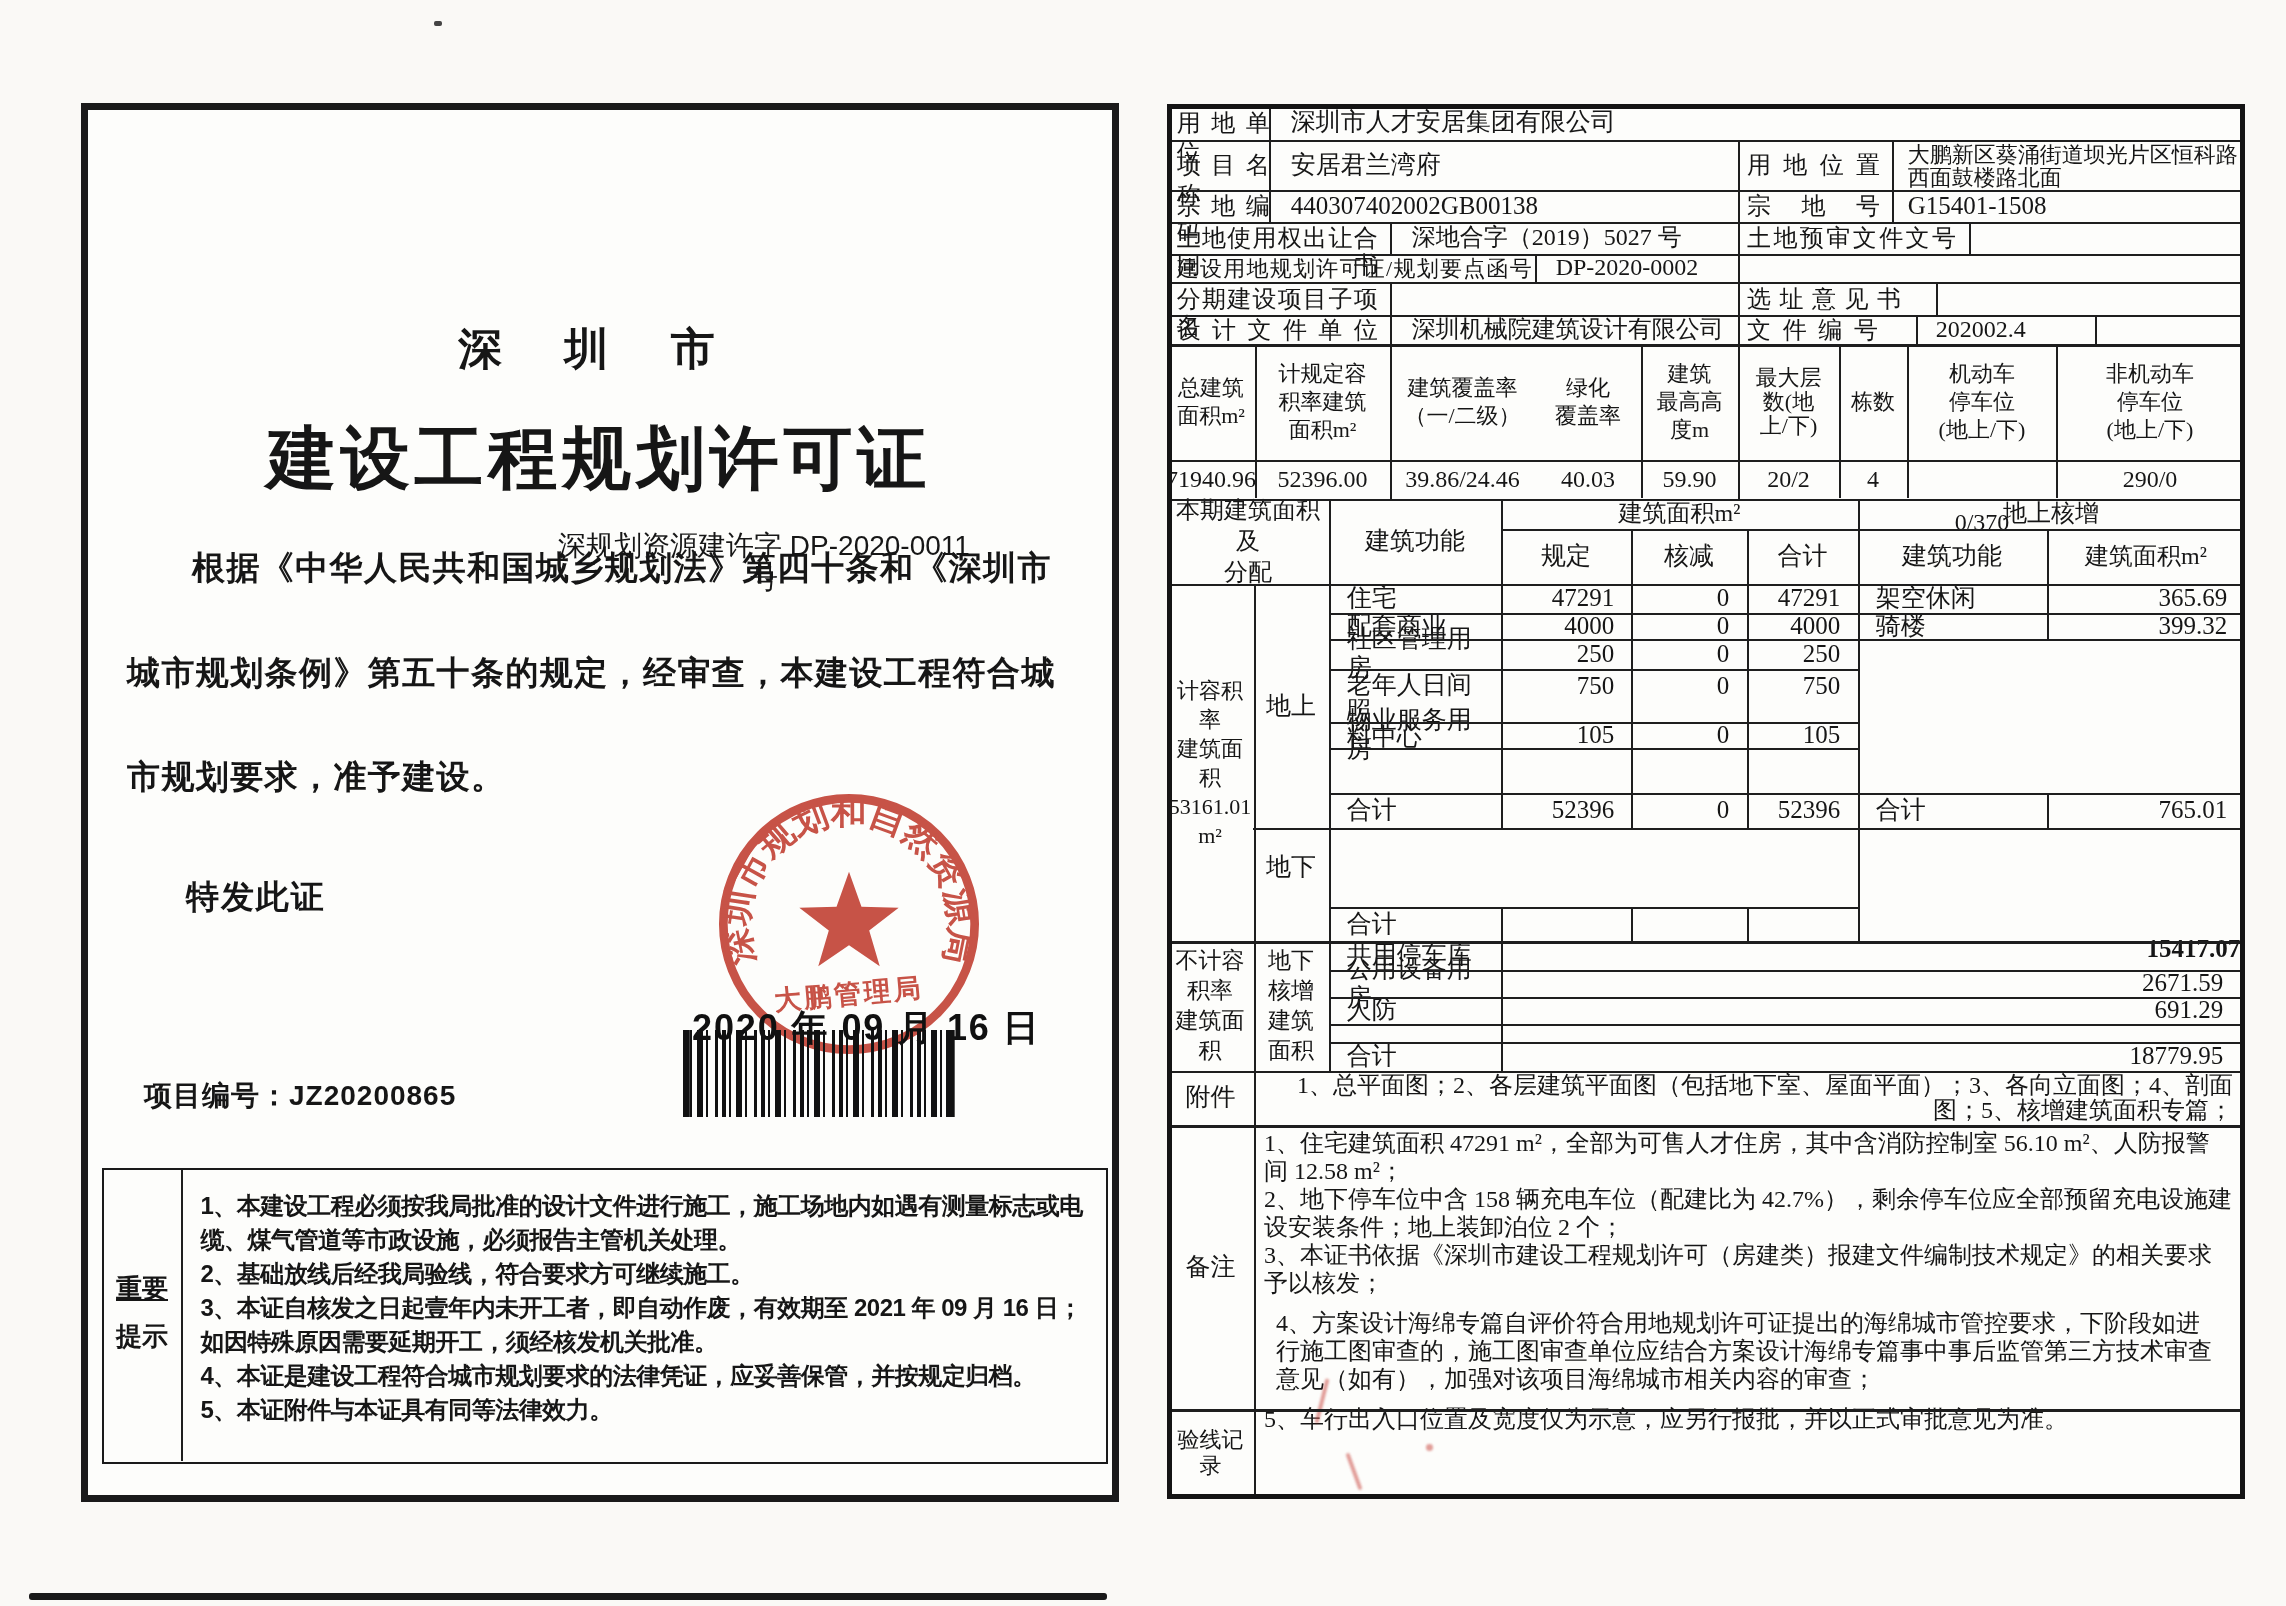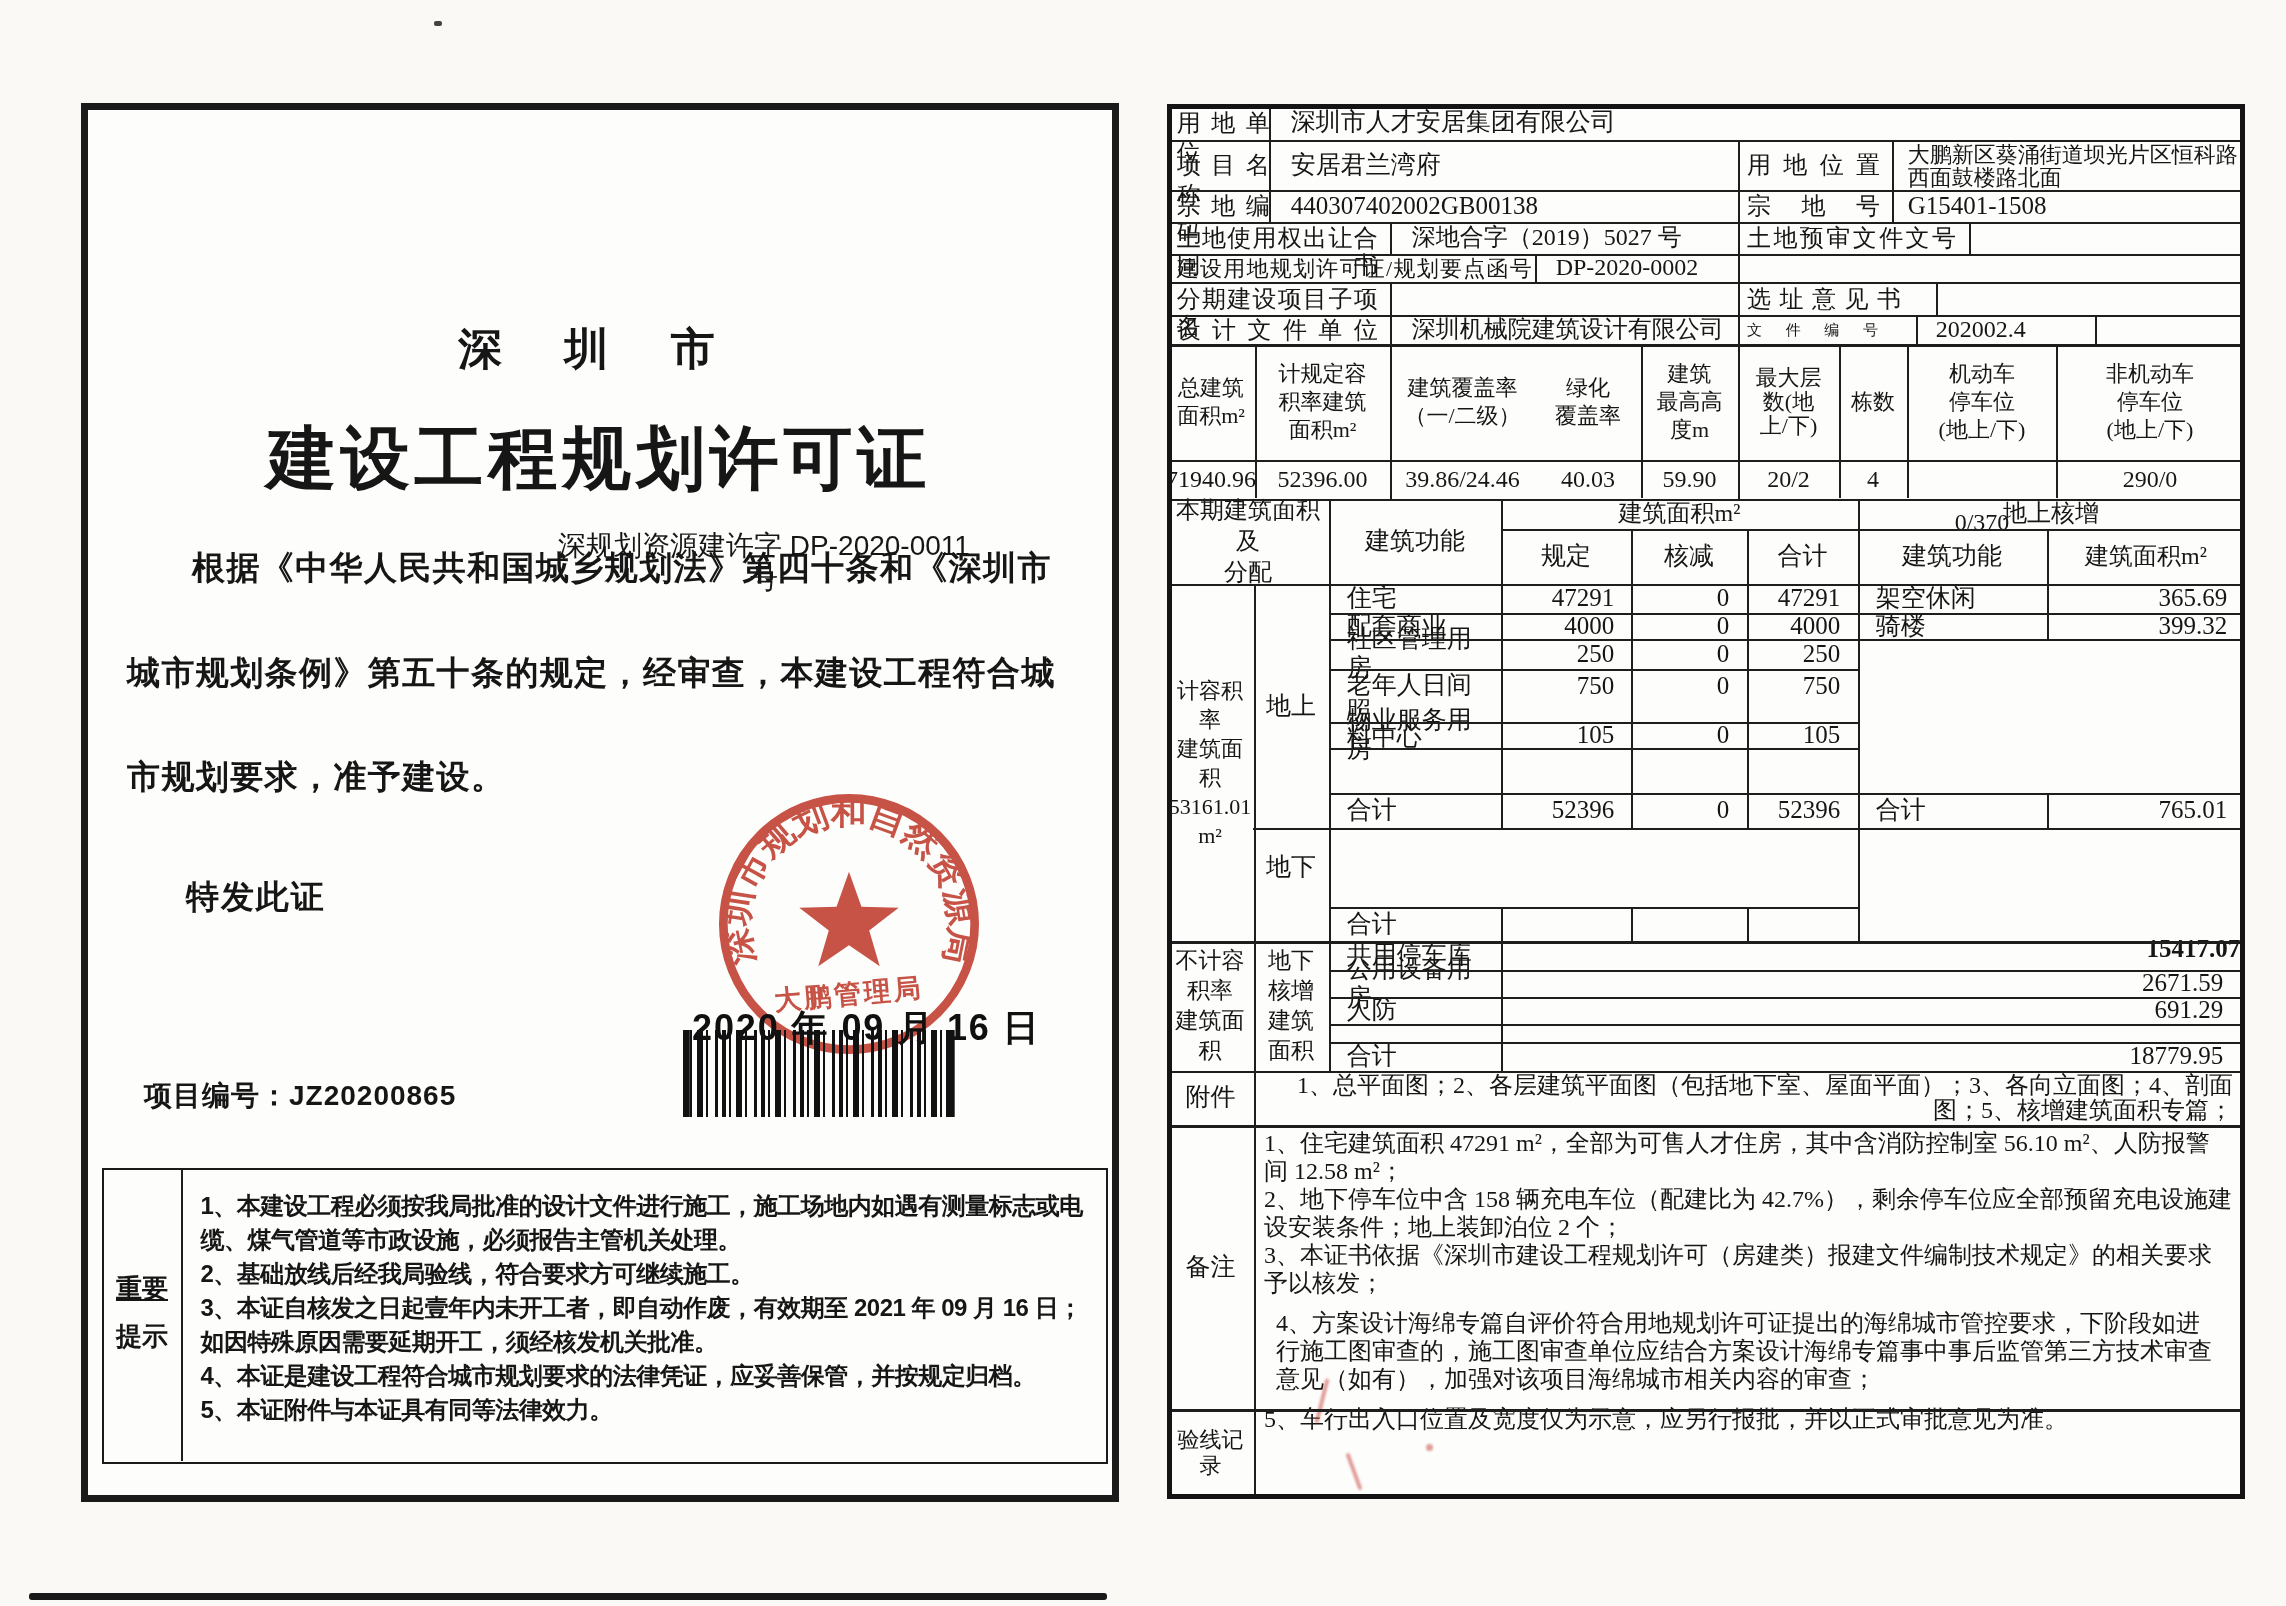--- a/index.html
+++ b/index.html
@@ -107,21 +107,21 @@
     <div class="sp" style="left:580px;top:121px;width:209px;line-height:27px;font-size:24px;">土地预审文件文号</div>
 
     <div class="sp" style="left:9.7px;top:153px;width:355px;line-height:23px;font-size:22px;">建设用地规划许可证/规划要点函号</div>
     <div class="c cl" style="left:379px;top:150px;width:183px;height:28px;font-size:24px;">DP-2020-0002</div>
 
     <div class="sp" style="left:9.7px;top:182px;width:201px;line-height:27px;font-size:24px;">分期建设项目子项名</div>
     <div class="sp" style="left:580px;top:182px;width:154px;line-height:27px;font-size:24px;">选址意见书</div>
 
     <div class="sp" style="left:9.7px;top:214px;width:201px;line-height:24px;font-size:24px;">设计文件单位</div>
     <div class="c cl" style="left:235px;top:211px;width:328px;height:29px;font-size:24px;">深圳机械院建筑设计有限公司</div>
-    <div class="sp" style="left:580px;top:214px;width:131px;line-height:24px;font-size:15px;">文件编号</div>
+    <div class="sp" style="left:580px;top:214px;width:131px;line-height:24px;font-size:24px;">文件编号</div>
     <div class="c cl" style="left:759px;top:211px;width:159px;height:29px;font-size:24px;">202002.4</div>
 
     <div class="c pre" style="left:0;top:243px;width:88px;height:110px;font-size:22px;line-height:28px;">总建筑
 面积m²</div>
     <div class="c pre" style="left:88px;top:243px;width:135px;height:110px;font-size:22px;line-height:28px;">计规定容
 积率建筑
 面积m²</div>
     <div class="c pre" style="left:223px;top:243px;width:145px;height:110px;font-size:22px;line-height:28px;">建筑覆盖率
 （一/二级）</div>
     <div class="c pre" style="left:368px;top:243px;width:106px;height:110px;font-size:22px;line-height:28px;">绿化

